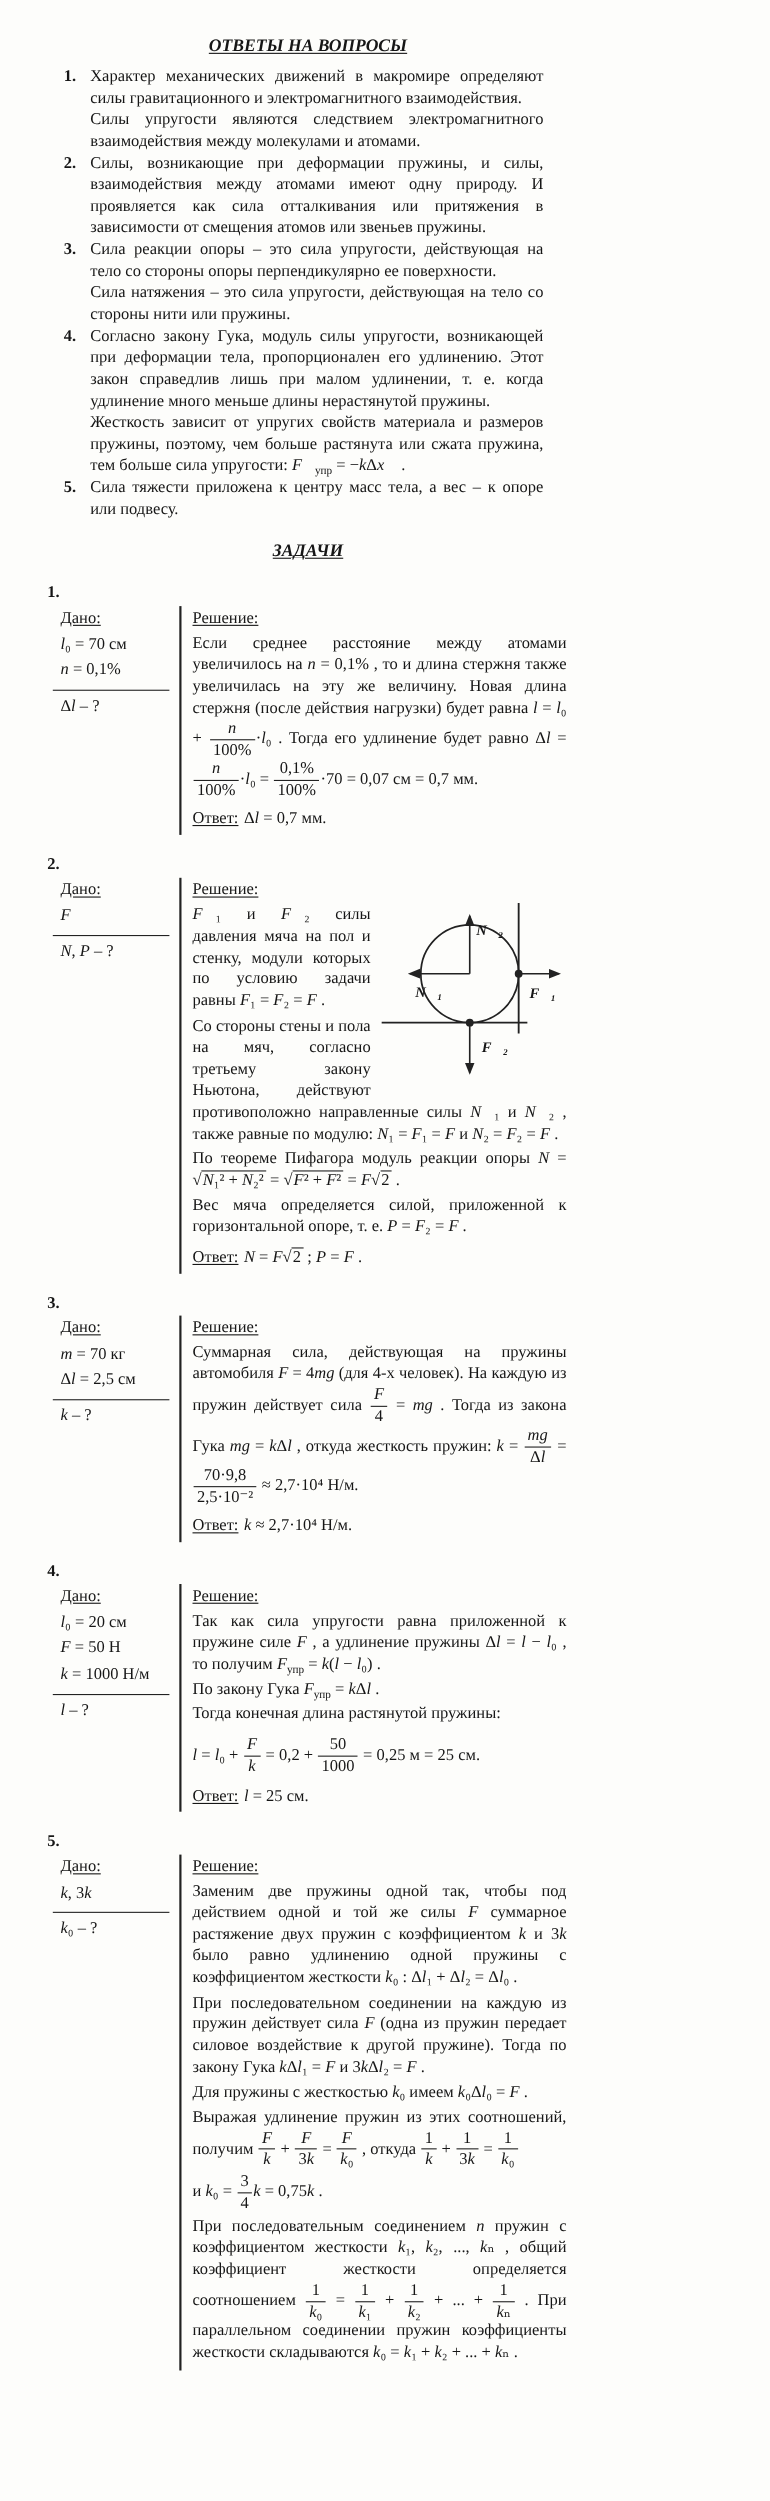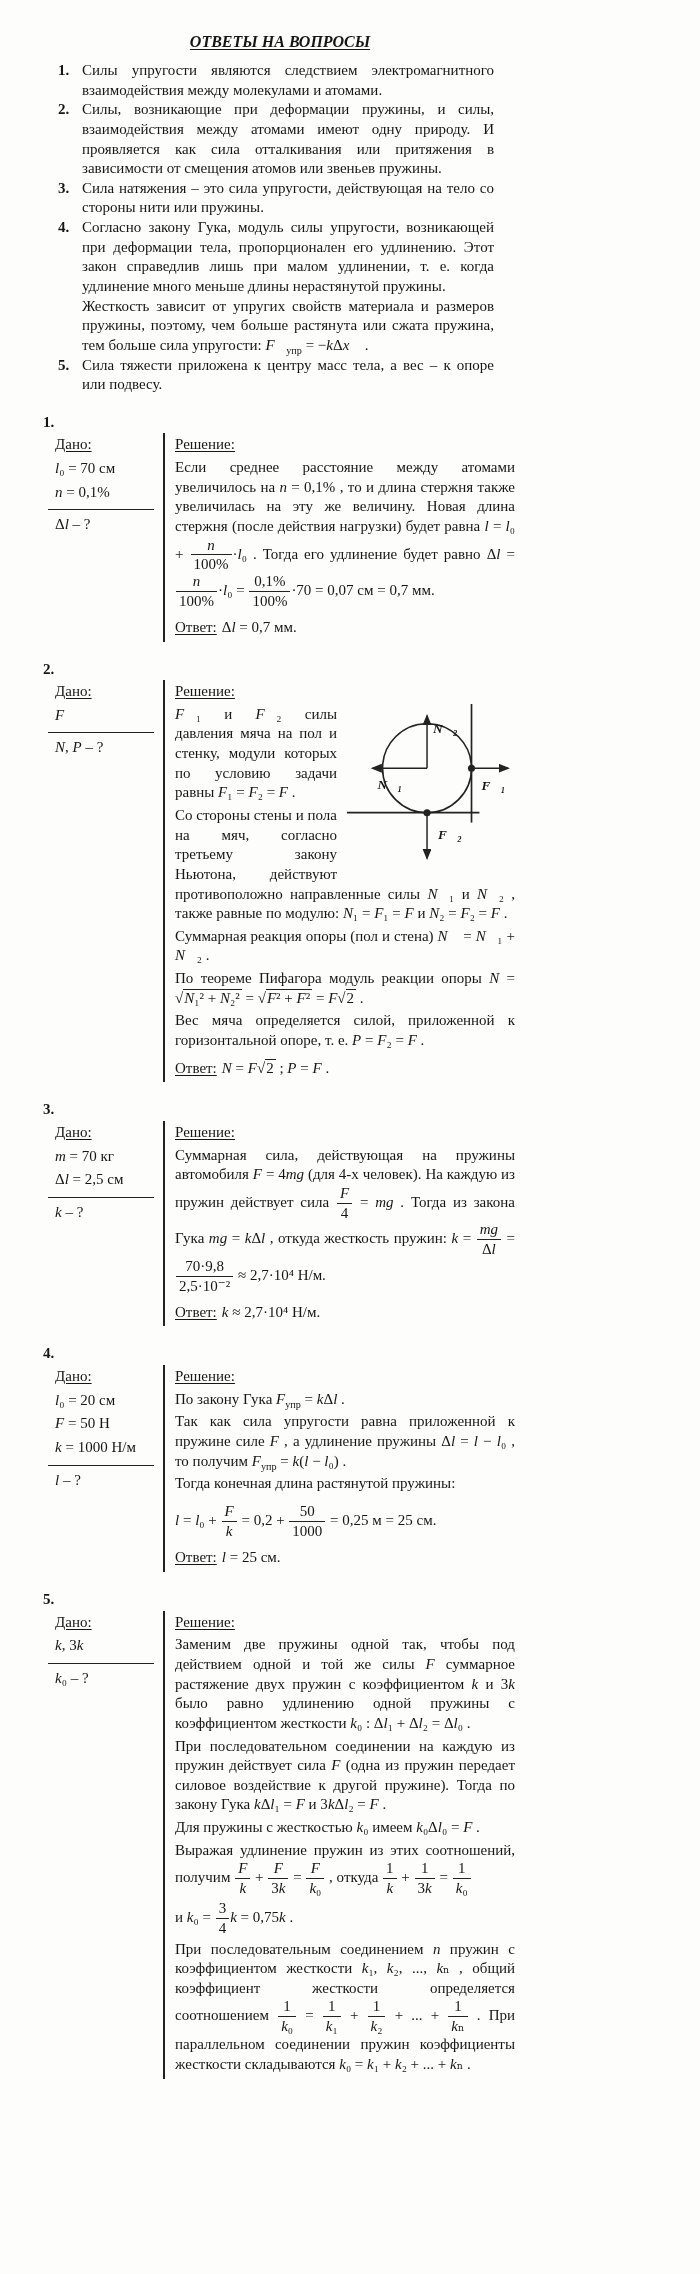--- a/index.html
+++ b/index.html
@@ -53,50 +53,53 @@
 
 <div class="page">
 
 
   <div class="section-heading">ОТВЕТЫ НА ВОПРОСЫ</div>
 
   <div class="answers">
     <div class="ans-item">
       <span class="ans-num">1.</span>
       <div class="ans-body">
+        <p>Характер механических движений в макромире определяют силы гравитационного и электромагнитного взаимодействия.</p>
         <p>Силы упругости являются следствием электромагнитного взаимодействия между молекулами и атомами.</p>
       </div>
     </div>
     <div class="ans-item">
       <span class="ans-num">2.</span>
       <div class="ans-body">
         <p>Силы, возникающие при деформации пружины, и силы, взаимодействия между атомами имеют одну природу. И проявляется как сила отталкивания или притяжения в зависимости от смещения атомов или звеньев пружины.</p>
       </div>
     </div>
     <div class="ans-item">
       <span class="ans-num">3.</span>
       <div class="ans-body">
+        <p>Сила реакции опоры – это сила упругости, действующая на тело со стороны опоры перпендикулярно ее поверхности.</p>
         <p>Сила натяжения – это сила упругости, действующая на тело со стороны нити или пружины.</p>
       </div>
     </div>
     <div class="ans-item">
       <span class="ans-num">4.</span>
       <div class="ans-body">
         <p>Согласно закону Гука, модуль силы упругости, возникающей при деформации тела, пропорционален его удлинению. Этот закон справедлив лишь при малом удлинении, т. е. когда удлинение много меньше длины нерастянутой пружины.</p>
         <p>Жесткость зависит от упругих свойств материала и размеров пружины, поэтому, чем больше растянута или сжата пружина, тем больше сила упругости:  <i>F⃗</i><sub>упр</sub> = −<i>k</i>Δ<i>x⃗</i> .</p>
       </div>
     </div>
     <div class="ans-item">
       <span class="ans-num">5.</span>
       <div class="ans-body">
         <p>Сила тяжести приложена к центру масс тела, а вес – к опоре или подвесу.</p>
       </div>
     </div>
   </div>
 
+  <div class="section-heading">ЗАДАЧИ</div>
 
   <div class="tasks">
 
     <div class="problem">
       <div class="prob-num">1.</div>
       <div class="prob-body">
         <div class="given-col">
           <div class="col-label">Дано:</div>
           <div class="gline"><i>l</i>₀ = 70 см</div>
           <div class="gline"><i>n</i> = 0,1%</div>
@@ -139,21 +142,20 @@
             <line x1="83" y1="112" x2="83" y2="158" stroke="#222" stroke-width="1.5" marker-end="url(#ah)"></line>
             <circle cx="128" cy="67" r="3.6" fill="#222"></circle>
             <circle cx="83" cy="112" r="3.6" fill="#222"></circle>
             <text x="89" y="31">N⃗₂</text>
             <text x="33" y="88">N⃗₁</text>
             <text x="138" y="89">F⃗₁</text>
             <text x="94" y="139">F⃗₂</text>
           </svg>
           <p class="sol-p"><i>F⃗</i>₁ и <i>F⃗</i>₂ силы давления мяча на пол и стенку, модули которых по условию задачи равны  <i>F</i>₁ = <i>F</i>₂ = <i>F</i> .</p>
           <p class="sol-p">Со стороны стены и пола на мяч, согласно третьему закону Ньютона, действуют противоположно направленные силы  <i>N⃗</i>₁ и <i>N⃗</i>₂ , также равные по модулю:  <i>N</i>₁ = <i>F</i>₁ = <i>F</i>  и  <i>N</i>₂ = <i>F</i>₂ = <i>F</i> .</p>
-          <p class="sol-p">Суммарная реакция опоры (пол и стена)  <i>N⃗</i> = <i>N⃗</i>₁ + <i>N⃗</i>₂ .</p>
           <p class="sol-p">По теореме Пифагора модуль реакции опоры  <i>N</i> = <span class="sqrt">√<span class="rad"><i>N</i>₁² + <i>N</i>₂²</span></span> = <span class="sqrt">√<span class="rad"><i>F</i>² + <i>F</i>²</span></span> = <i>F</i><span class="sqrt">√<span class="rad">2</span></span> .</p>
           <p class="sol-p">Вес мяча определяется силой, приложенной к горизонтальной опоре, т. е.  <i>P</i> = <i>F</i>₂ = <i>F</i> .</p>
           <div class="answer-line">
             <span class="col-label">Ответ:</span><span><i>N</i> = <i>F</i><span class="sqrt">√<span class="rad">2</span></span> ;  <i>P</i> = <i>F</i> .</span>
           </div>
         </div>
       </div>
     </div>
 
     <div class="problem">
@@ -182,22 +184,22 @@
         <div class="given-col">
           <div class="col-label">Дано:</div>
           <div class="gline"><i>l</i>₀ = 20 см</div>
           <div class="gline"><i>F</i> = 50 Н</div>
           <div class="gline"><i>k</i> = 1000 Н/м</div>
           <div class="given-sep"></div>
           <div class="find-line"><i>l</i> – ?</div>
         </div>
         <div class="sol-col">
           <div class="col-label">Решение:</div>
+          <p class="sol-p">Так как сила упругости равна приложенной к пружине силе  <i>F</i> ,  а удлинение пружины  Δ<i>l</i> = <i>l</i> − <i>l</i>₀ , то получим  <i>F</i><sub>упр</sub> = <i>k</i>(<i>l</i> − <i>l</i>₀) .</p>
           <p class="sol-p">По закону Гука  <i>F</i><sub>упр</sub> = <i>k</i>Δ<i>l</i> .</p>
-          <p class="sol-p">Так как сила упругости равна приложенной к пружине силе  <i>F</i> ,  а удлинение пружины  Δ<i>l</i> = <i>l</i> − <i>l</i>₀ , то получим  <i>F</i><sub>упр</sub> = <i>k</i>(<i>l</i> − <i>l</i>₀) .</p>
           <p class="sol-p">Тогда конечная длина растянутой пружины:</p>
           <p class="sol-p formula-line"><i>l</i> = <i>l</i>₀ + <span class="frac"><span class="num"><i>F</i></span><span class="den"><i>k</i></span></span> = 0,2 + <span class="frac"><span class="num">50</span><span class="den">1000</span></span> = 0,25 м = 25 см.</p>
           <div class="answer-line">
             <span class="col-label">Ответ:</span><span><i>l</i> = 25 см.</span>
           </div>
         </div>
       </div>
     </div>
 
     <div class="problem">

